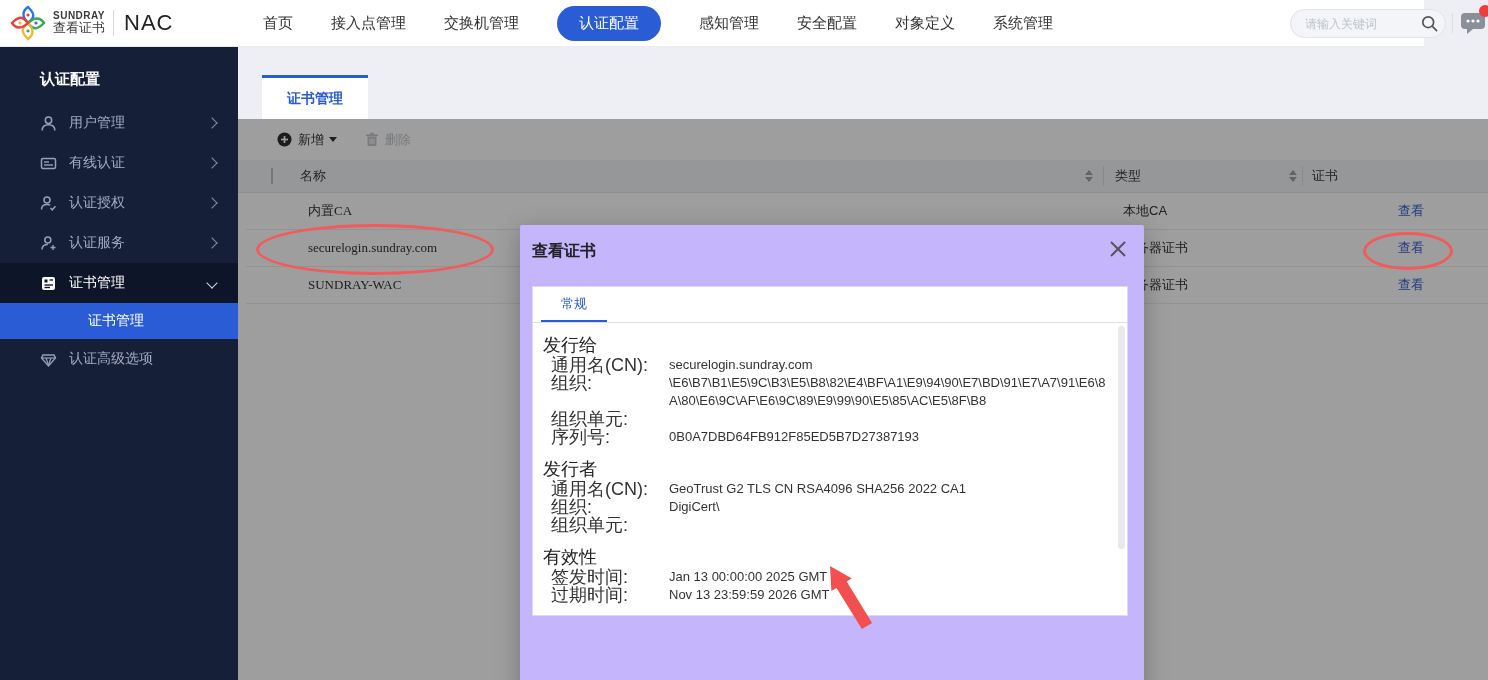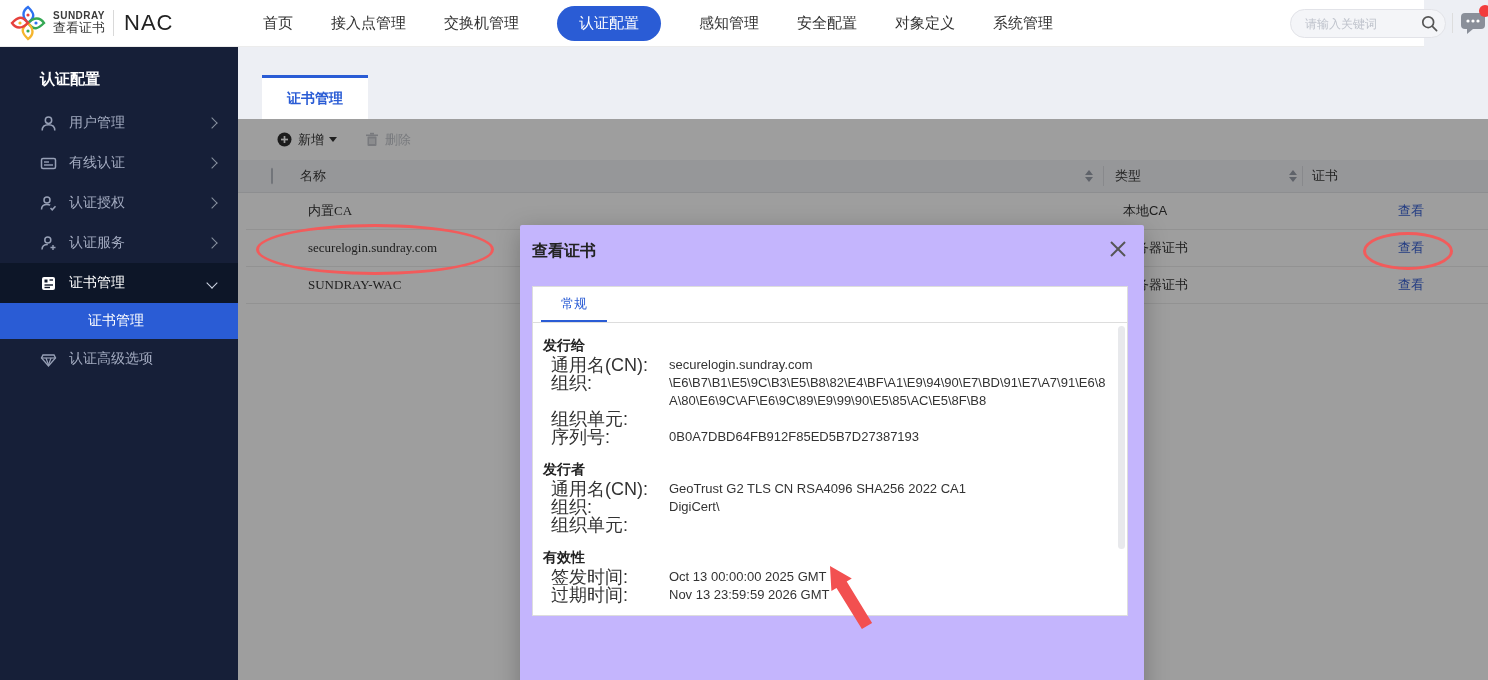--- a/index.html
+++ b/index.html
@@ -67,21 +67,21 @@
   .overlay{position:absolute;left:238px;top:119px;width:1250px;height:561px;background:rgba(0,0,0,.38);z-index:10;}
 
   
   .modal{position:absolute;left:520px;top:225px;width:624px;height:591px;background:#c4b5fd;border-radius:2px;box-shadow:0 6px 24px rgba(0,0,0,.25);z-index:20;}
   .m-title{position:absolute;left:12px;top:16px;font-size:16px;font-weight:bold;color:#222;}
   .m-close{position:absolute;right:16px;top:14px;width:20px;height:20px;cursor:pointer;}
   .m-box{position:absolute;left:12px;top:61px;width:596px;height:330px;border:1px solid #ddd;box-sizing:border-box;background:#fff;}
   .m-tabs{height:35px;border-bottom:1px solid #ddd;position:relative;}
   .m-tab{position:absolute;left:8px;top:0;height:33px;padding:0 20px;display:flex;align-items:center;font-size:13px;color:#2a5cd5;border-bottom:2px solid #2a5cd5;cursor:pointer;}
   .m-body{padding:8px 8px 0 10px;}
-  .sec-h{font-size:14px;font-weight:bold;color:#222;margin:6px 0 2px 0;line-height:17px;}
+  .sec-h{font-size:18px;font-weight:normal;color:#222;margin:6px 0 2px 0;line-height:17px;}
   .sec-h.gap{margin-top:15px;}
   .field{display:flex;line-height:18px;}
   .flabel{width:118px;padding-left:8px;font-size:18px;color:#333;flex:0 0 auto;}
   .fvalue{font-size:13px;color:#333;width:445px;word-break:break-all;}
   .m-scroll{position:absolute;right:2px;top:39px;width:7px;height:223px;border-radius:4px;background:#e8e9ec;}
   .m-footer-btn{position:absolute;right:19px;bottom:8px;width:91px;height:32px;background:#fff;border:1px solid #d9d9d9;border-radius:2px;font-size:14px;color:#333;display:flex;align-items:center;justify-content:center;cursor:pointer;}
 
   
   .ann{z-index:30;position:absolute;pointer-events:none;}
   .ellipse{border:3px solid #f25b5b;border-radius:50%;}
@@ -314,21 +314,21 @@
             <span class="fvalue">DigiCert\</span>
           </div>
         <div class="field">
             <span class="flabel">组织单元:</span>
             <span class="fvalue"></span>
           </div>
 
         <div class="sec-h gap">有效性</div>
         <div class="field">
             <span class="flabel">签发时间:</span>
-            <span class="fvalue">Oct 13 00:00:00 2025 GMT</span>
+            <span class="fvalue">Jan 13 00:00:00 2025 GMT</span>
           </div>
         <div class="field">
             <span class="flabel">过期时间:</span>
             <span class="fvalue">Nov 13 23:59:59 2026 GMT</span>
           </div>
       </div>
       <div class="m-scroll"></div>
     </div>
 
     <div class="m-footer-btn">关闭</div>

